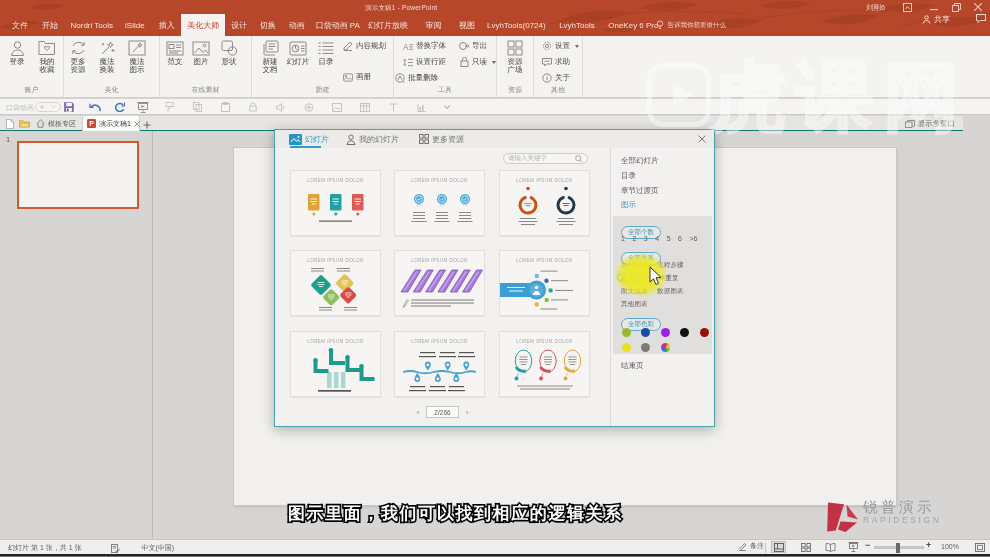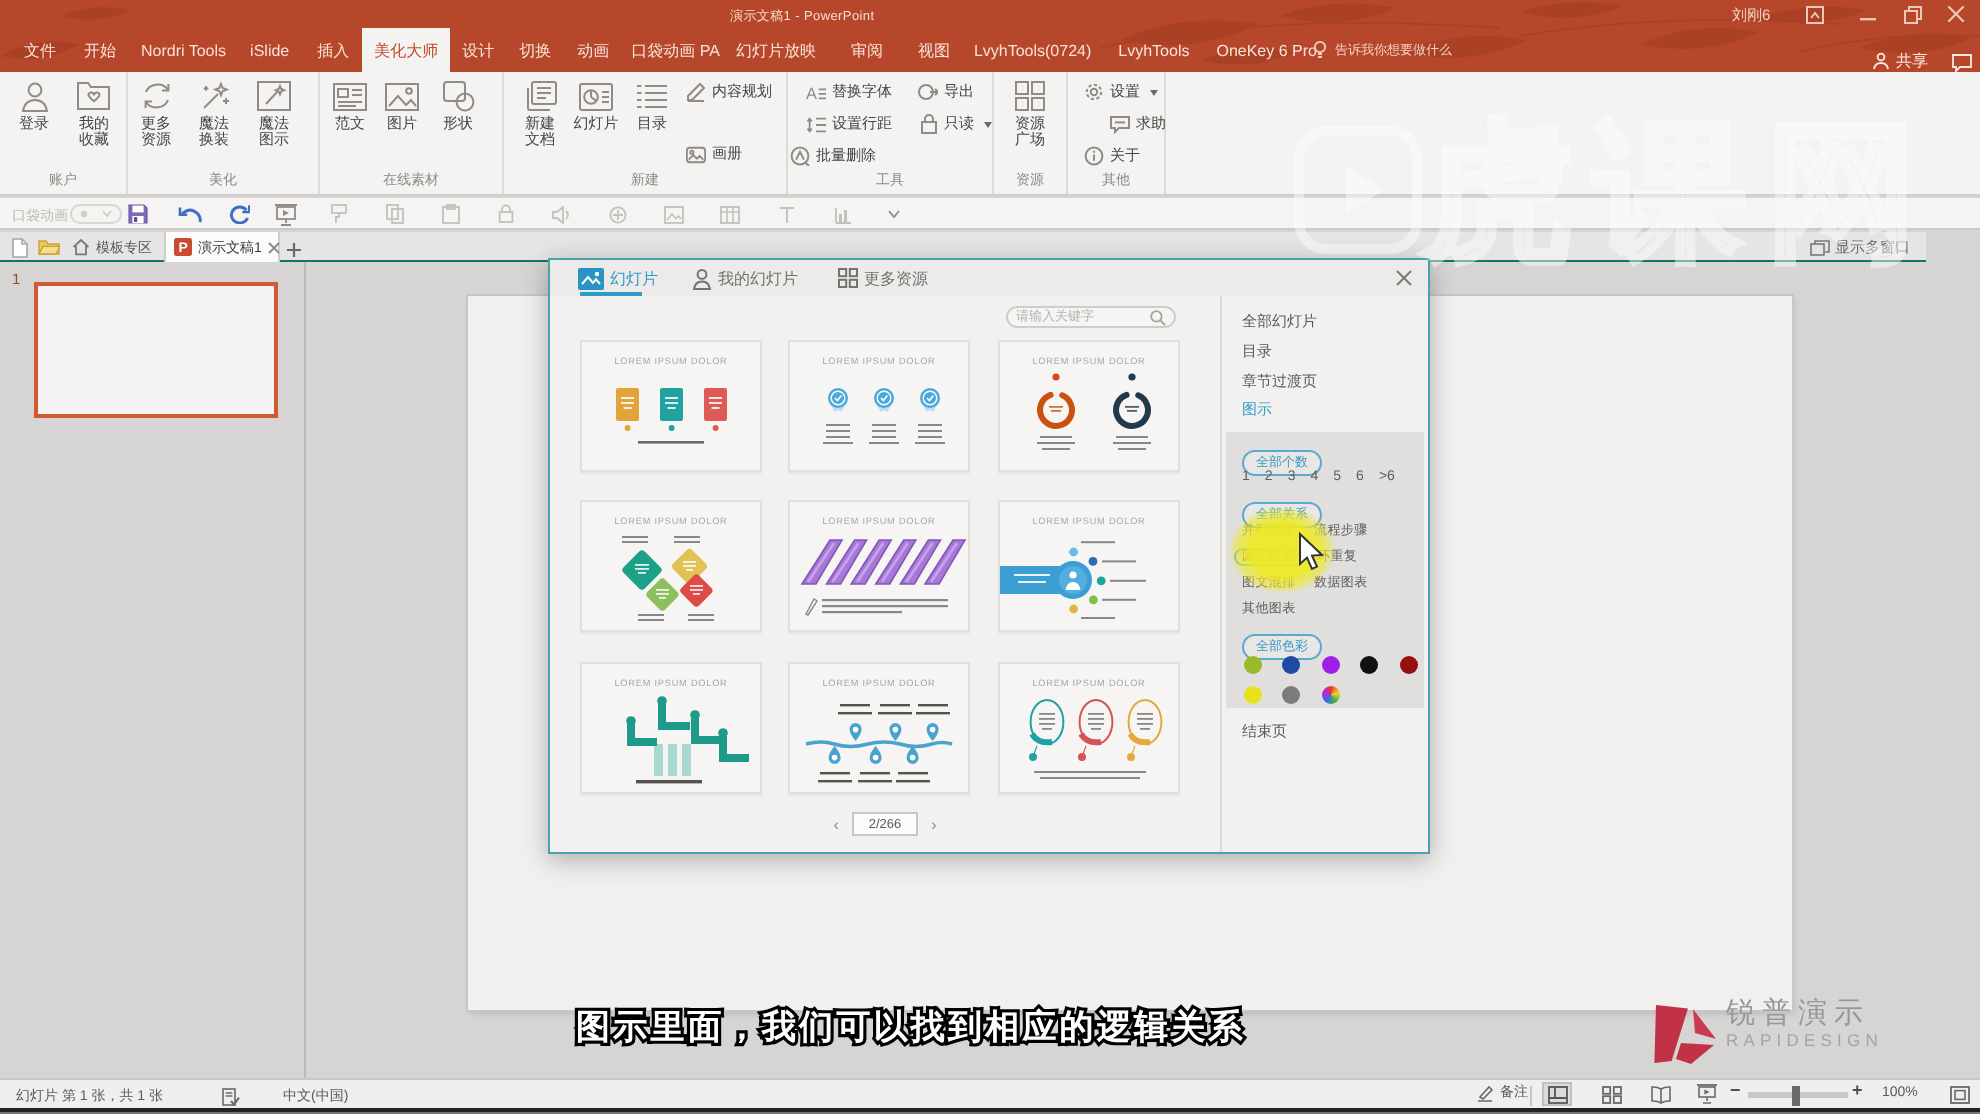--- a/index.html
+++ b/index.html
@@ -10,21 +10,21 @@
 
   
   .titlebar{position:absolute;left:0;top:0;width:990px;height:36px;background:#b7472a;}
   .win-title{position:absolute;top:3.5px;left:365px;font-size:6.5px;color:#f6ddd4;letter-spacing:.2px;}
   .win-user{position:absolute;top:3px;left:866px;font-size:7.5px;color:#f2cfc3;}
   .winctl{position:absolute;top:0;height:14px;display:flex;align-items:center;justify-content:center;width:22px;}
   .menu-tabs{position:absolute;left:2px;bottom:0;height:22px;display:flex;align-items:stretch;}
   .mtab{display:flex;align-items:center;padding:0 6px;font-size:8px;color:#f8e3da;white-space:nowrap;}
   .mtab.active{background:#f4f3f1;color:#bf4a2a;}
   .tellme{display:flex;align-items:center;gap:3px;font-size:6.5px;color:#f3cfc2;padding:0 6px;}
-  .share-area{position:absolute;right:4px;bottom:0;height:22px;display:flex;align-items:flex-end;gap:12px;
+  .share-area{position:absolute;right:4px;bottom:0;height:22px;display:flex;align-items:flex-start;gap:26px;
               font-size:8px;color:#fbeae2;}
 
   
   .ribbon{position:absolute;left:0;top:36px;width:990px;height:62px;background:#f4f3f1;
           border-bottom:1px solid #d2cfcc;}
   .rgroup{position:absolute;top:0;height:61px;border-right:1px solid #dddbd8;}
   .rgroup-label{position:absolute;bottom:2px;left:0;right:0;text-align:center;font-size:7px;color:#8c8a87;}
   .bigbtn{position:absolute;top:3px;width:28px;display:flex;flex-direction:column;align-items:center;}
   .bigbtn .bicon{width:19px;height:18px;display:flex;align-items:center;justify-content:center;}
   .bigbtn .blabel{margin-top:1px;font-size:7.5px;line-height:8px;color:#474543;text-align:center;width:30px;}
@@ -421,21 +421,21 @@
       <div class="smallbtn" style="left:8px;top:5px">
         <span class="sicon">
           <svg width="10" height="10" viewBox="0 0 10 10">
               <circle cx="5" cy="5" r="1.6" class="ic-stroke" stroke-width="0.9"></circle>
               <circle cx="5" cy="5" r="3.6" class="ic-stroke" stroke-width="0.9" stroke-dasharray="1.6 1.2"></circle>
             </svg>
         </span>
         <span>设置</span>
         <span class="caret-down"></span>
       </div>
-      <div class="smallbtn" style="left:21px;top:21px">
+      <div class="smallbtn" style="left:8px;top:21px">
         <span class="sicon">
           <svg width="10" height="9" viewBox="0 0 10 9">
               <path d="M0.5,0.5 h9 v5.5 h-5 l-2,2 v-2 h-2 z" class="ic-stroke" stroke-width="0.9"></path>
               <path d="M2.5,3.2 h5" class="ic-stroke" stroke-width="0.8"></path>
             </svg>
         </span>
         <span>求助</span>
       </div>
       <div class="smallbtn" style="left:8px;top:37px">
         <span class="sicon">

